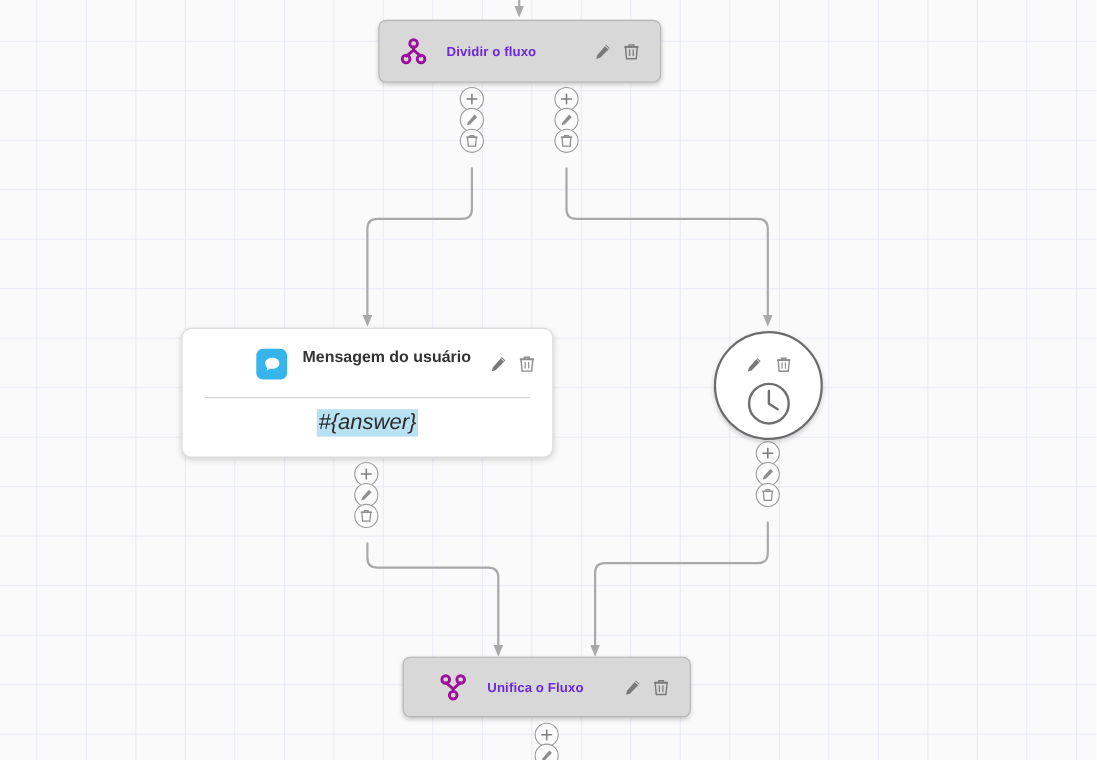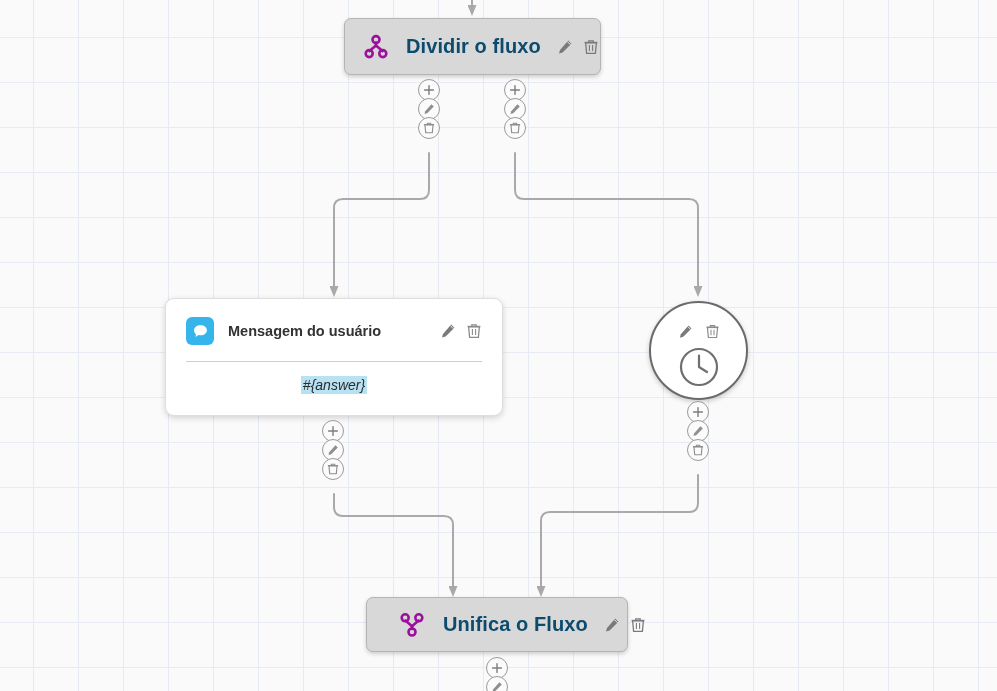--- a/index.html
+++ b/index.html
@@ -50,23 +50,23 @@
   }
 
   .node-white {
     background: #ffffff;
     border: 1px solid #dedede;
     border-radius: 9px;
     box-shadow: 0 2px 6px rgba(0,0,0,0.16);
   }
 
   .node-title {
-    font-size: 20px;
+    font-size: 12px;
     font-weight: bold;
-    color: #0c4a6e;
+    color: #6d28d9;
     letter-spacing: 0.1px;
     white-space: nowrap;
   }
 
   .node-icon {
     display: inline-flex;
     align-items: center;
     justify-content: center;
     flex: 0 0 auto;
   }
@@ -88,22 +88,22 @@
     cursor: pointer;
   }
 
   
   .msg-card {
     display: flex;
     flex-direction: column;
   }
   .msg-head {
     display: flex;
-    align-items: center;
     padding: 18px 20px 0 20px;
+    margin-left: 47px;
   }
   .msg-badge {
     width: 28px;
     height: 28px;
     border-radius: 6px;
     background: #36b5ec;
     display: inline-flex;
     align-items: center;
     justify-content: center;
     flex: 0 0 auto;
@@ -122,21 +122,21 @@
   }
   .msg-body {
     flex: 1;
     display: flex;
     align-items: center;
     justify-content: center;
     padding-bottom: 8px;
   }
   .token {
     font-style: italic;
-    font-size: 14px;
+    font-size: 20px;
     color: #2b2b2b;
     background: #b8e2f2;
     padding: 1px 2px;
     white-space: nowrap;
   }
 
   
   .node-circle {
     border-radius: 50%;
     background: #ffffff;

